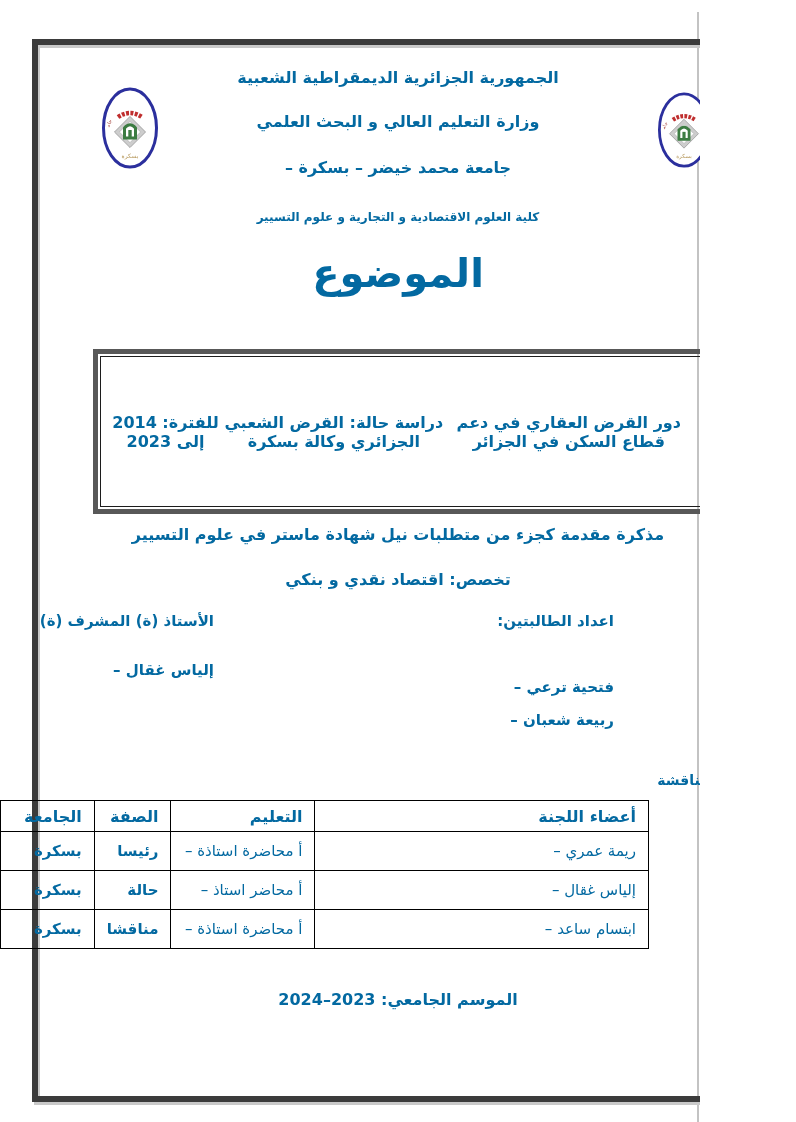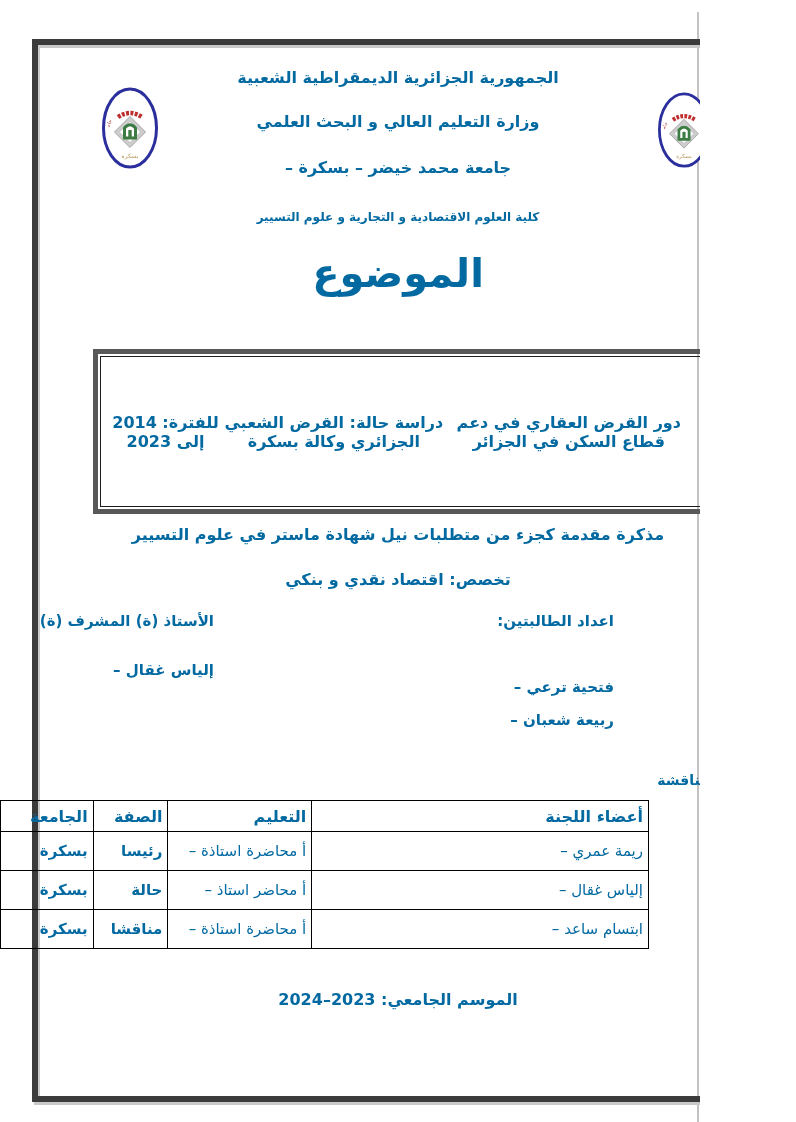--- a/index.html
+++ b/index.html
@@ -36,21 +36,21 @@
   .supervisor-label{top:600px;right:486px;}
   .supervisor-name{top:649px;right:486px;}
   .committee-title{top:760px;left:42px;width:712px;text-align:right;font-size:14px;}
   .words-ltr{direction:ltr;unicode-bidi:isolate;}
   table.jury{
     position:absolute;top:788px;right:51px;border-collapse:collapse;direction:rtl;
     font-size:15px;
   }
   table.jury th,table.jury td{
     border:1.5px solid #000;text-align:right;vertical-align:middle;
-    padding:0 5px;box-sizing:border-box;
+    padding:0 12px;box-sizing:border-box;
   }
   table.jury th{font-weight:bold;font-size:16px;height:31px;}
   table.jury td{height:39px;font-weight:normal;}
   table.jury td.bold{font-weight:bold;}
   .year{top:978px;font-size:16px;}
 </style>
 </head>
 <body>
 
 <div class="page">

